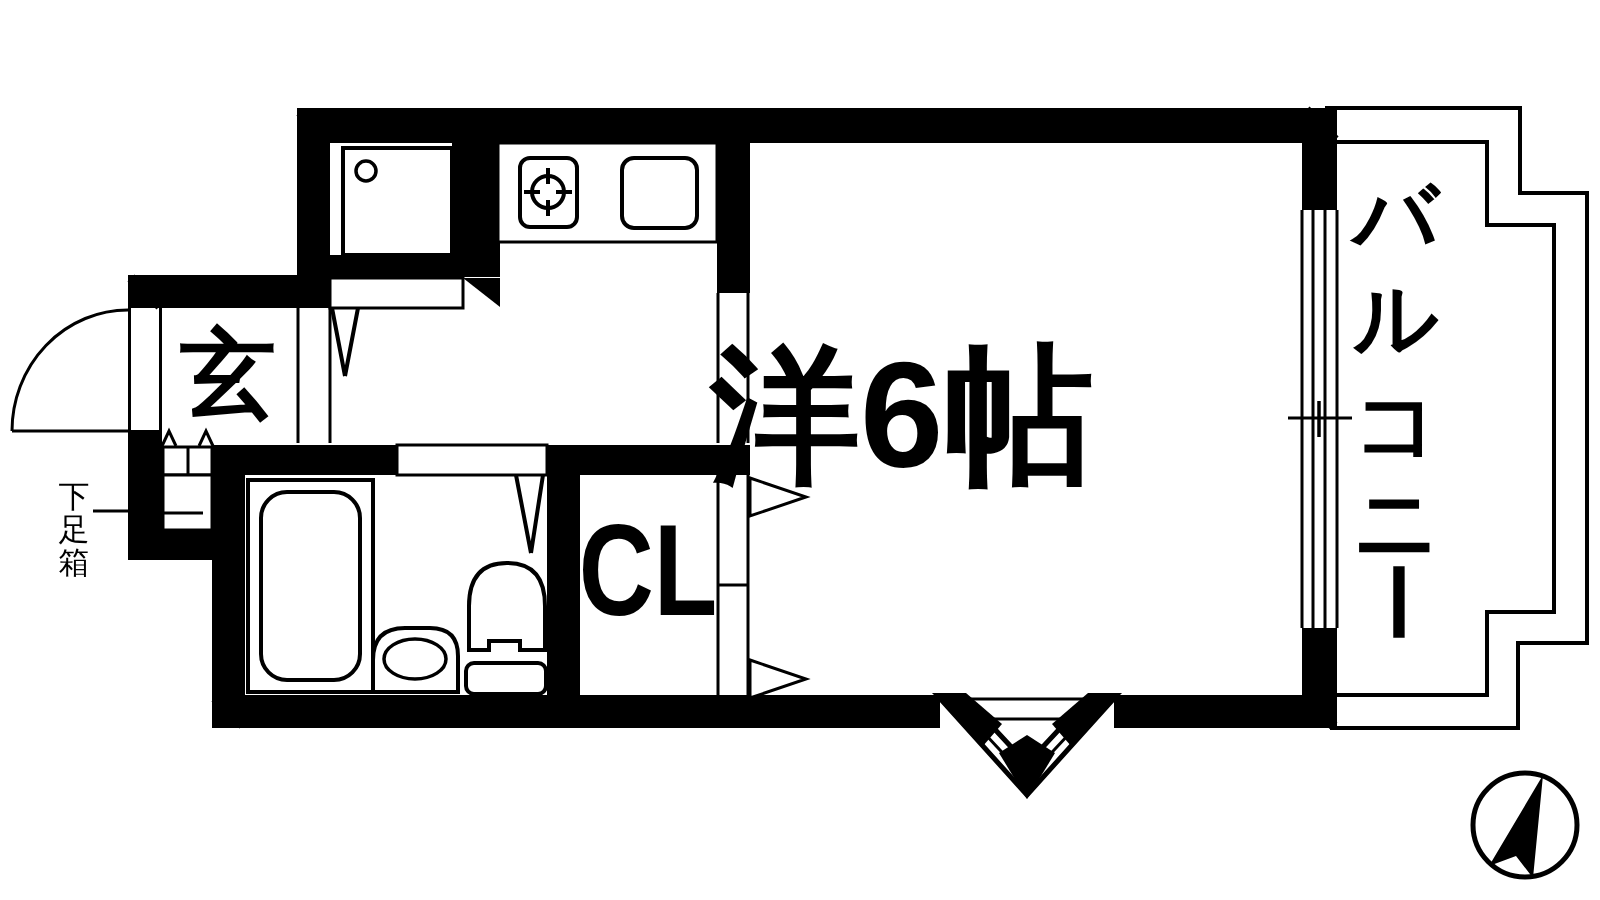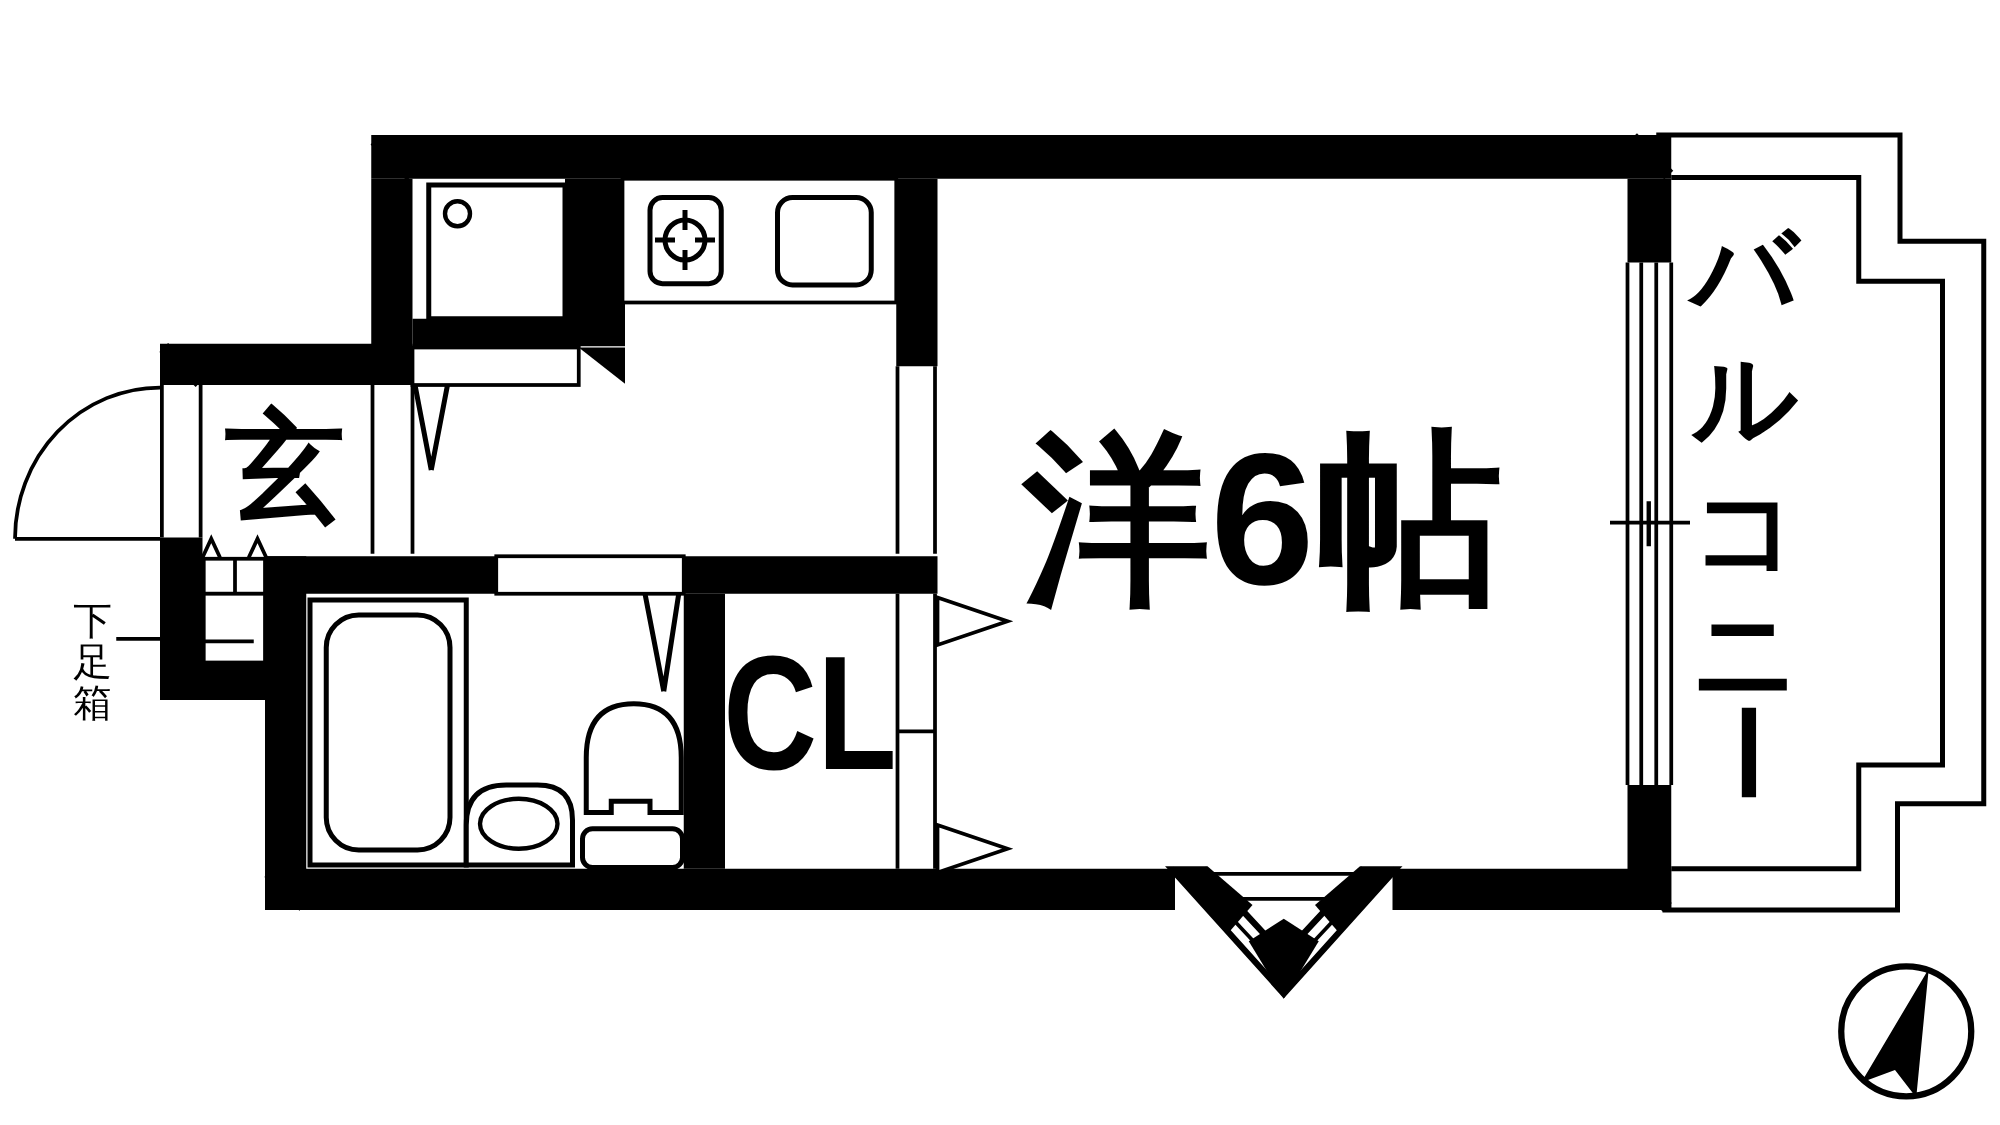--- a/index.html
+++ b/index.html
@@ -1,21 +1,21 @@
 <!DOCTYPE html>
 <html><head>
 <meta charset="utf-8">
 <style>
   html,body{margin:0;padding:0;background:#fff;}
   #plan{position:relative;width:1600px;height:900px;background:#fff;overflow:hidden;
         font-family:"Liberation Sans","DejaVu Sans",sans-serif;color:#000;}
   #plan svg{position:absolute;left:0;top:0;}
   .lbl{position:absolute;line-height:1;color:#000;white-space:nowrap;}
   .lbl-entrance{left:170px;top:326px;width:116px;font-size:96px;font-weight:bold;text-align:center;}
-  .lbl-main{left:710px;top:340px;width:600px;font-size:150px;font-weight:bold;text-align:center;}
+  .lbl-main{left:710px;top:340px;width:600px;font-size:150px;font-weight:bold;text-align:left;}
   .lbl-cl{left:548px;top:505px;width:200px;font-size:130px;font-weight:bold;text-align:center;
           transform:scaleX(0.8);transform-origin:center;}
   .bal-ch{position:absolute;left:1352px;width:88px;font-size:84px;font-weight:bold;text-align:center;}
   .bal-ch.rot90{top:552px;height:100px;line-height:100px;transform:rotate(90deg);transform-origin:center;}
   .shoe-ch{position:absolute;left:56px;width:36px;font-size:31px;font-weight:normal;text-align:center;}
 </style>
 </head>
 <body>
 
 <div id="plan">

